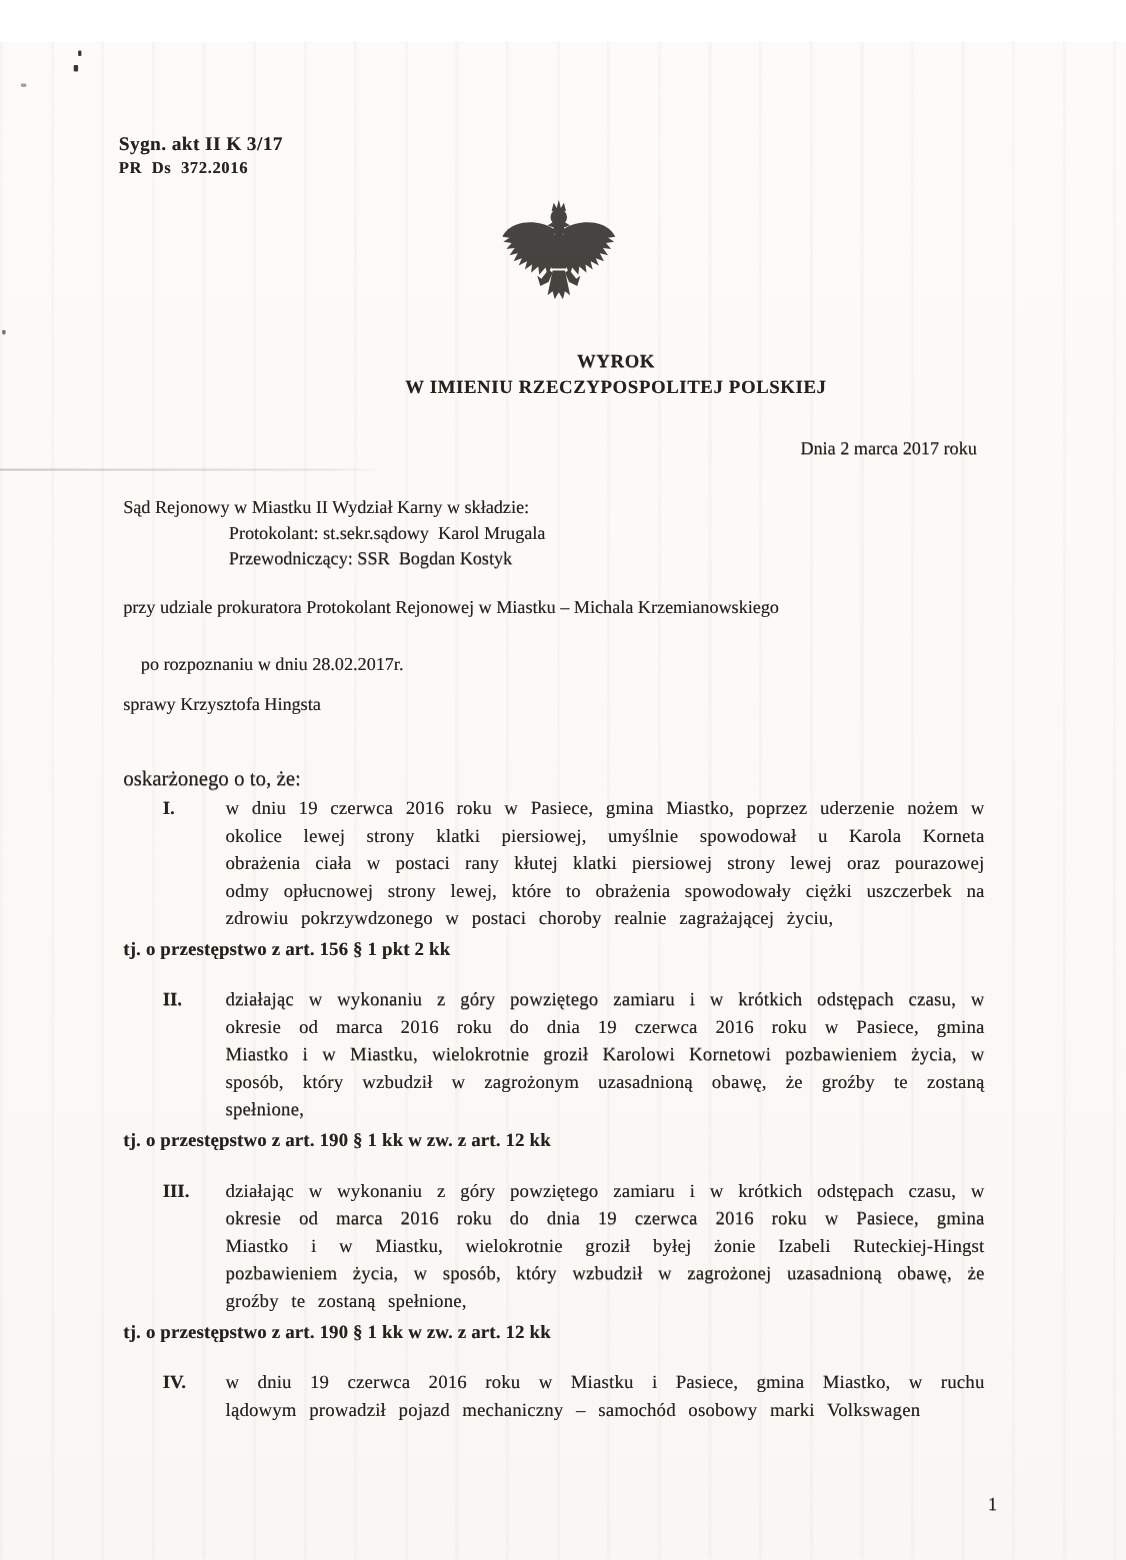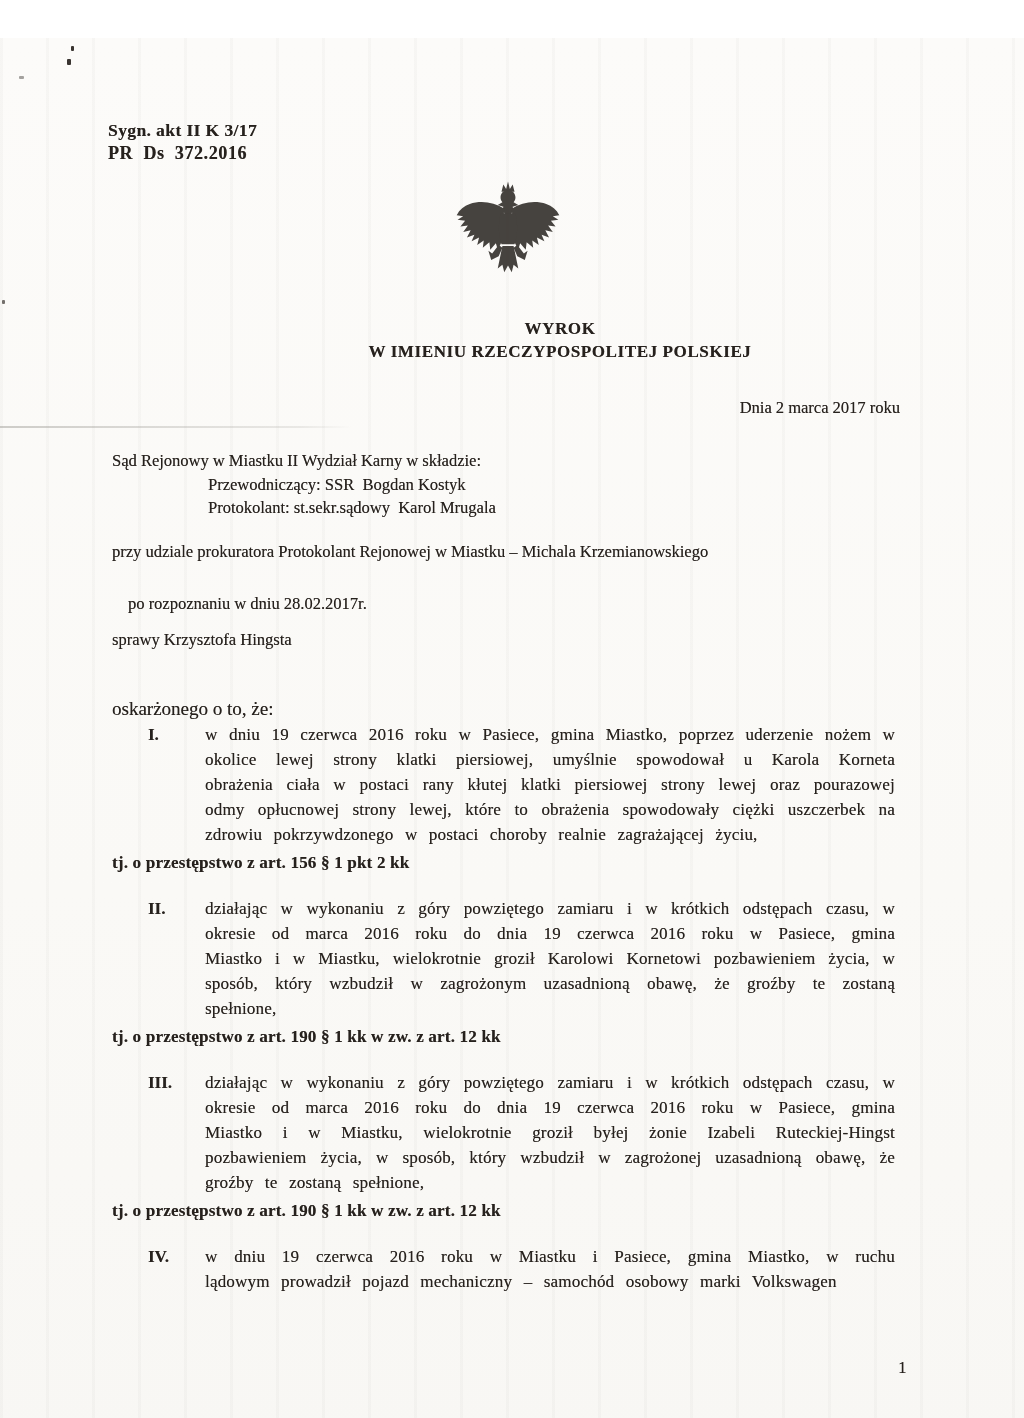--- a/index.html
+++ b/index.html
@@ -26,30 +26,30 @@
   .dot.d1 { left: 71px; top: 8px;  width: 3px; height: 5px; }
   .dot.d2 { left: 67px; top: 21px; width: 4px; height: 6px; }
   .dot.d3 { left: 19px; top: 38px; width: 5px; height: 3px; opacity: .45; }
   .dot.d4 { left: 2px;  top: 262px; width: 3px; height: 4px; opacity: .7; }
   .scan-line {
     position: absolute; left: 0; top: 388px; width: 352px; height: 2px;
     background: linear-gradient(90deg, rgba(150,148,142,.45), rgba(150,148,142,.18) 85%, rgba(150,148,142,0));
   }
   .case-ref { position: absolute; left: 108px; top: 82px; line-height: 20px; }
   .case-ref .sygn { font-size: 17.5px; font-weight: bold; letter-spacing: .4px; }
-  .case-ref .prds { font-size: 18px; font-weight: bold; letter-spacing: .6px; margin-top: 3px; white-space: pre; }
+  .case-ref .prds { font-size: 15px; font-weight: bold; letter-spacing: .6px; margin-top: 3px; white-space: pre; }
   .eagle { position: absolute; left: 452px; top: 142px; width: 112px; height: 104px; }
   .eagle svg { width: 100%; height: 100%; opacity: .88; }
   .title-block {
     position: absolute; left: 0; top: 279px; width: 1024px;
     text-align: center; font-weight: bold; font-size: 17px; line-height: 23px;
     letter-spacing: .6px;
     padding-left: 48px;
   }
-  .date-line { position: absolute; top: 360px; right: 124px; font-size: 16.5px; }
+  .date-line { position: absolute; top: 360px; right: 136px; font-size: 16.5px; }
   .court-block { position: absolute; left: 112px; top: 411px; font-size: 16.5px; line-height: 23.5px; }
   .court-block .indent { margin-left: 96px; white-space: pre-wrap; }
   .prosecutor-line { position: absolute; left: 112px; top: 504px; font-size: 16.5px; }
   .hearing-line { position: absolute; left: 128px; top: 556px; font-size: 16.5px; }
   .defendant-block { position: absolute; left: 112px; top: 590px; font-size: 16.5px; line-height: 23.5px; }
   .defendant-block .bold { font-weight: normal; }
   .accusation-line { position: absolute; left: 112px; top: 660px; font-size: 19px; }
   .charges { position: absolute; left: 112px; top: 684px; width: 800px; font-size: 17px; }
   .charge { margin-bottom: 21px; }
   .charge-body { display: flex; }
@@ -94,22 +94,22 @@
 
   <div class="title-block">
     <div>WYROK</div>
     <div>W IMIENIU RZECZYPOSPOLITEJ POLSKIEJ</div>
   </div>
 
   <div class="date-line">Dnia 2 marca 2017 roku</div>
 
   <div class="court-block">
     <div>Sąd Rejonowy w Miastku II Wydział Karny w składzie:</div>
+    <div class="indent">Protokolant: st.sekr.sądowy  Karol Mrugala</div>
     <div class="indent">Przewodniczący: SSR  Bogdan Kostyk</div>
-    <div class="indent">Protokolant: st.sekr.sądowy  Karol Mrugala</div>
   </div>
 
   <div class="prosecutor-line">przy udziale prokuratora Protokolant Rejonowej w Miastku – Michala Krzemianowskiego</div>
 
   <div class="hearing-line">po rozpoznaniu w dniu 28.02.2017r.</div>
 
   <div class="defendant-block">
     <div><span>sprawy </span><span class="bold">Krzysztofa Hingsta</span></div>
   </div>
 

